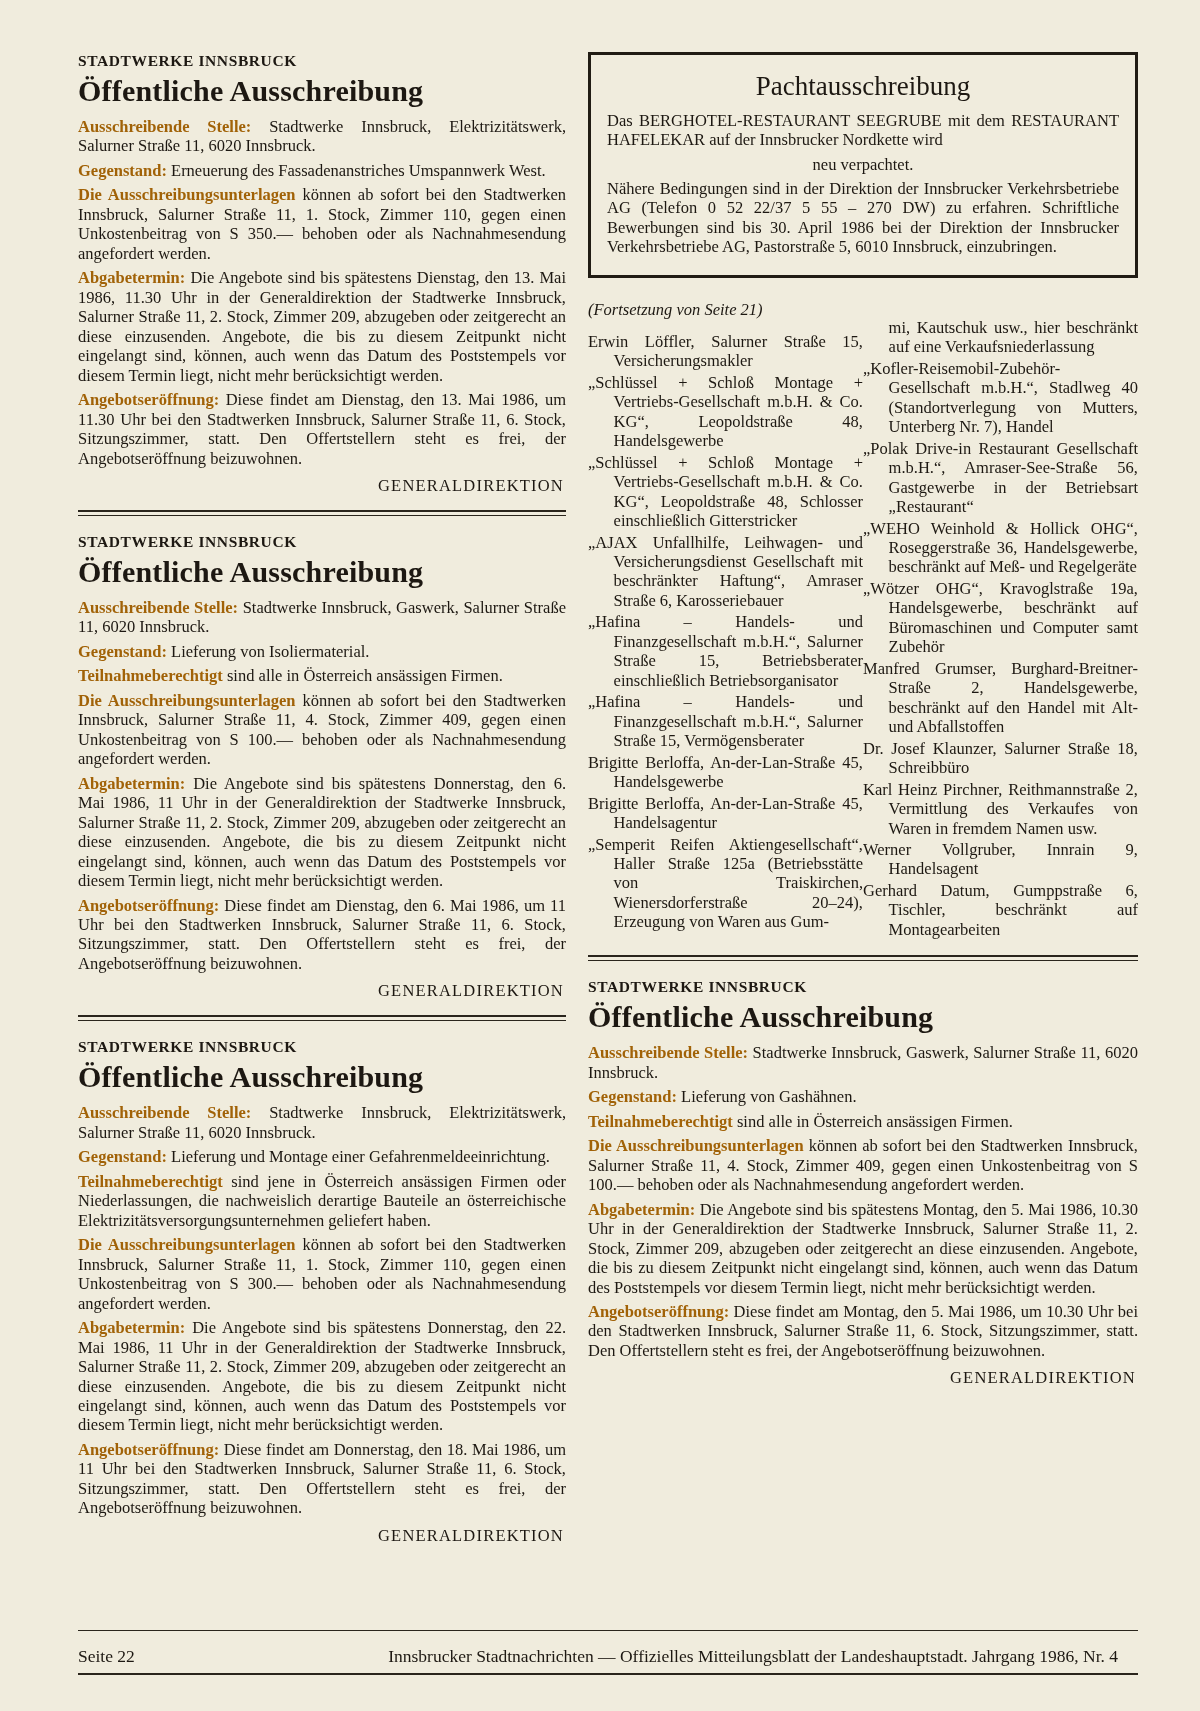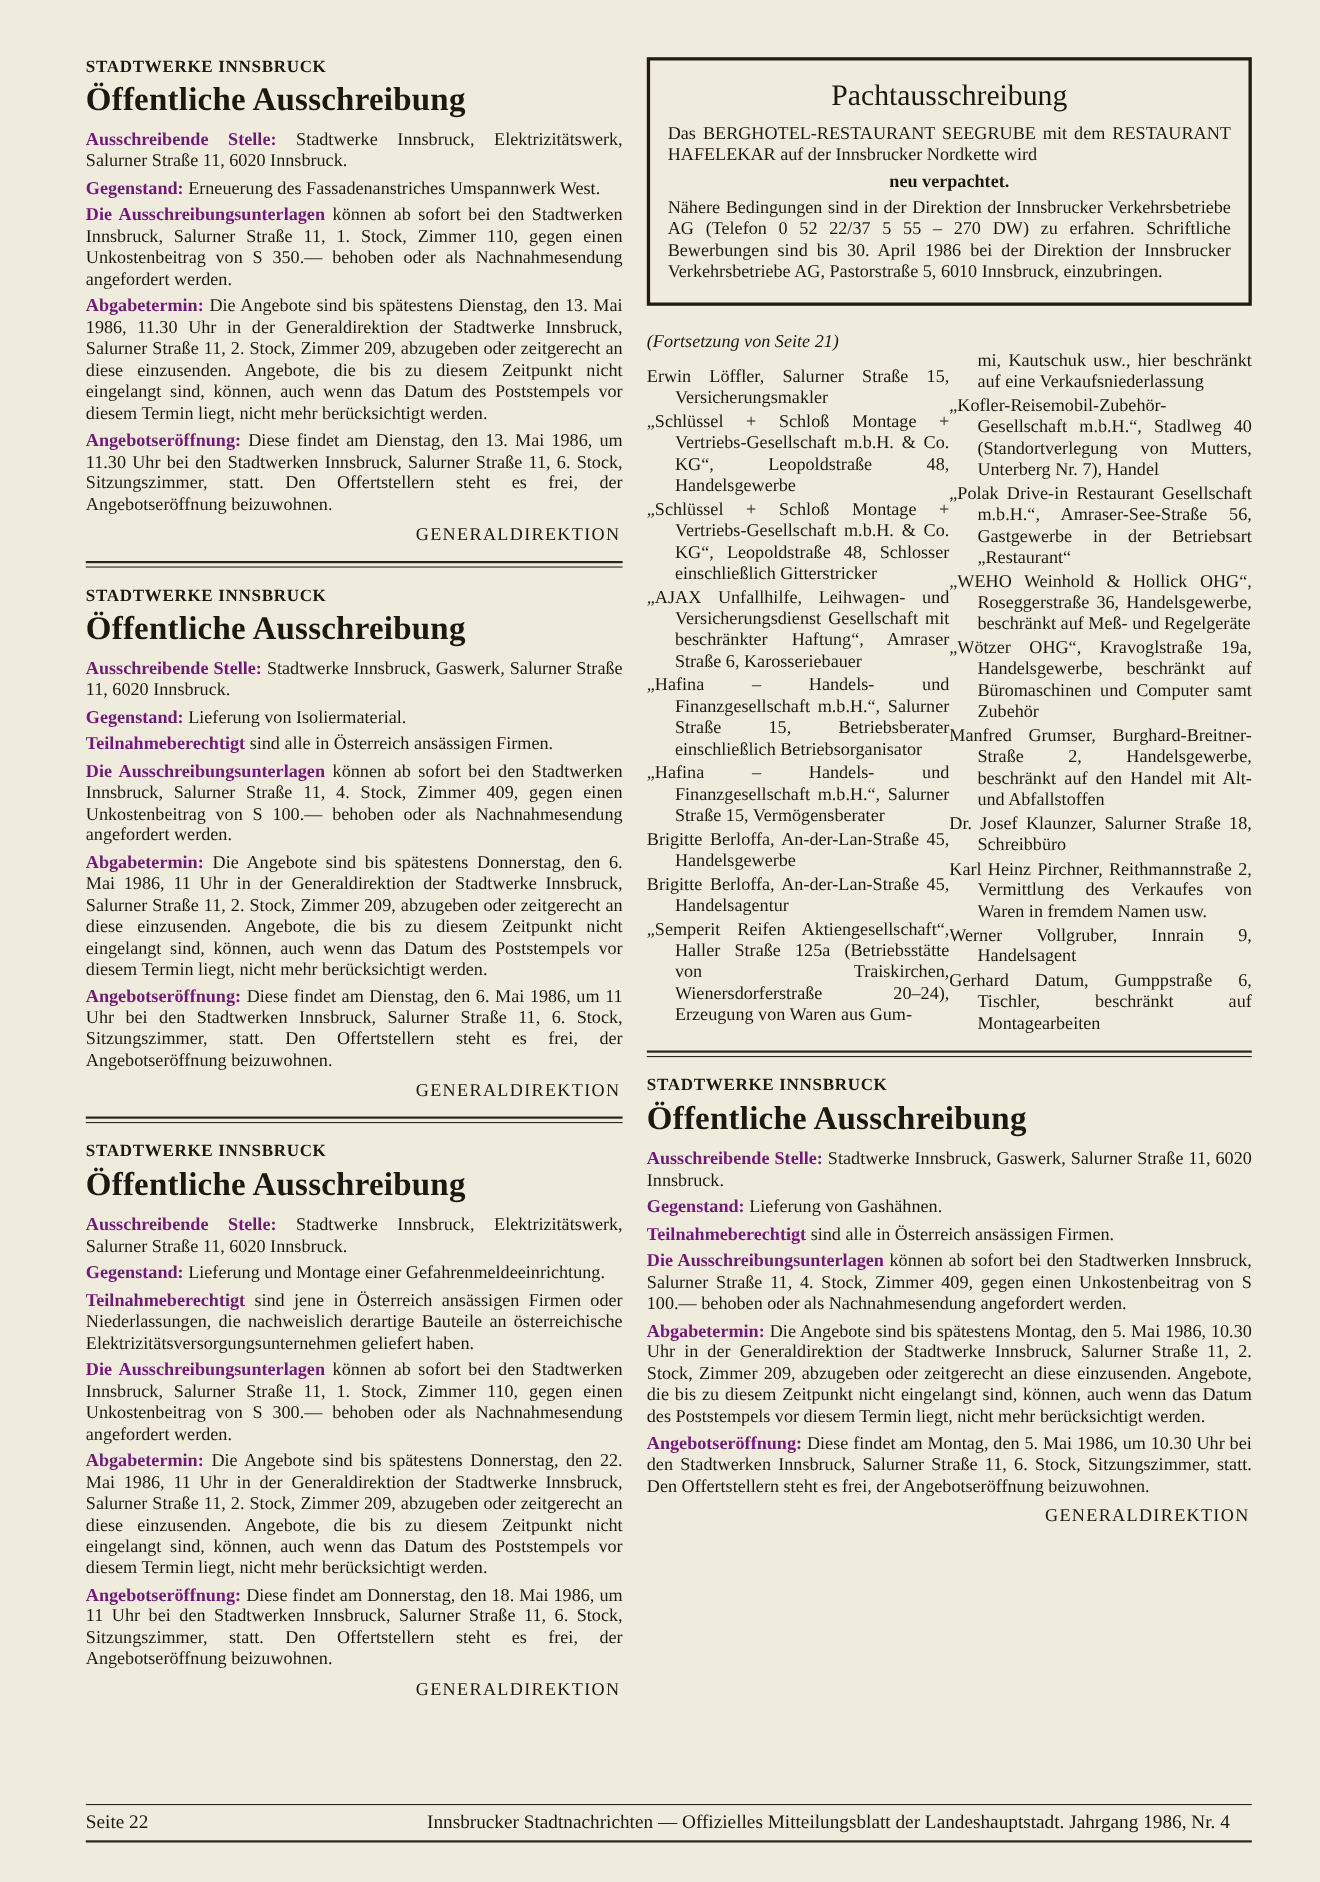--- a/index.html
+++ b/index.html
@@ -31,21 +31,21 @@
     letter-spacing: 0.2px;
     margin: 2px 0 10px 0;
     line-height: 1.1;
   }
   .para {
     margin: 0 0 5px 0;
     font-size: 16.5px;
     line-height: 1.18;
     text-align: justify;
   }
-  .para .lead { color:#701a75; }
+  .para .lead { color:#a16207; }
   .signature {
     text-align: right;
     font-size: 16.5px;
     letter-spacing: 1.2px;
     margin: 8px 2px 0 0;
   }
   .rule-double {
     height: 3px;
     border-top: 2.5px solid #2a251c;
     border-bottom: 1.2px solid #2a251c;
@@ -60,21 +60,21 @@
     background: #f0ecdd;
   }
   .lease-title {
     text-align: center;
     font-weight: normal;
     font-size: 27px;
     margin: 4px 0 9px 0;
   }
   .lease-highlight {
     text-align: center;
-    font-weight: bold;
+    font-weight: normal;
     font-size: 16.5px;
     margin: 2px 0 4px 0;
   }
 
   
   .register { margin: 2px 0 0 0; }
   .reg-cols { display: flex; }
   .reg-col { flex: 1 1 0; min-width: 0; }
   .cont-note {
     font-style: italic;
@@ -92,21 +92,21 @@
   .entry.cont { text-indent: 0; margin-top: 18px; }
   [data-repeat] { display: contents; }
 
   .tender { margin: 0; }
   .col-right .tender { margin-top: 4px; }
 
   .footer {
     margin-top: auto;
     border-top: 1.5px solid #2a251c;
     border-bottom: 2.5px solid #2a251c;
-    padding: 5px 0 6px 0;
+    padding: 15px 0 6px 0;
     display: grid;
     grid-template-columns: 160px 1fr 20px;
     align-items: baseline;
     font-size: 17.5px;
   }
   .footer .pub { text-align: right; white-space: nowrap; }
 </style>
 </head>
 <body>
 

